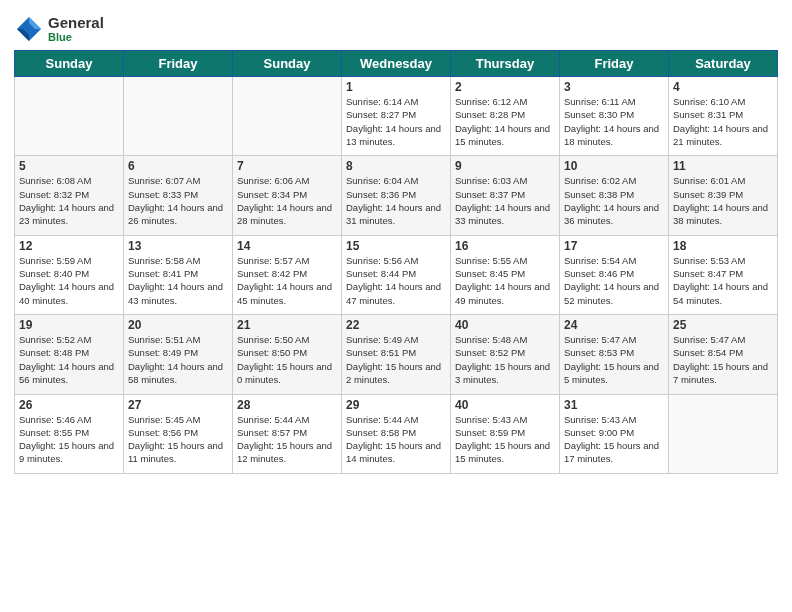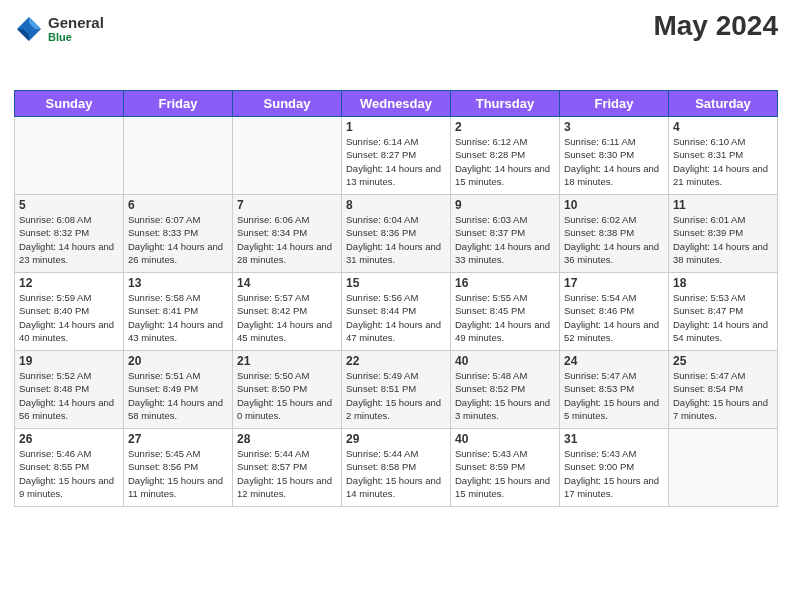--- a/index.html
+++ b/index.html
@@ -9,21 +9,20 @@
       width: 792px;
       height: 612px;
       overflow: hidden;
     }
     .page {
       width: 792px;
       height: 480px;
       padding: 10px 14px 6px 14px;
       display: flex;
       flex-direction: column;
-      gap: 40px;
     }
     .header {
       display: flex;
       align-items: flex-start;
       justify-content: space-between;
       margin-bottom: 6px;
     }
     .logo {
       display: flex;
       align-items: center;
@@ -98,41 +97,40 @@
       line-height: 1.4;
       color: #333;
     }
     tr:nth-child(even) td {
       background-color: #f5f5f5;
     }
     tr:nth-child(odd) td {
       background-color: #ffffff;
     }
     .calendar thead tr th {
-      background-color: #8b5cf6;
+      background-color: #0f766e;
     }
   </style>
 </head>
 <body>
 
 <div class="page">
   <div class="header">
     <div class="logo">
       <svg class="logo-icon" viewBox="0 0 40 40" xmlns="http://www.w3.org/2000/svg">
         <polygon points="20,4 36,20 20,36 4,20" fill="#1a6abf"></polygon>
         <polygon points="20,4 36,20 28,20 20,12" fill="#4a9fe8"></polygon>
         <polygon points="20,36 4,20 12,20 20,28" fill="#0d4a8f"></polygon>
       </svg>
       <div class="logo-text">
         <span class="logo-general">General</span>
         <span class="logo-blue">Blue</span>
       </div>
     </div>
     <div class="title-block">
-      <div class="main-title">May 2024</div>
     </div>
   </div>
 
   <table class="calendar">
     <thead>
       <tr>
         <th>Sunday</th>
         <th>Friday</th>
         <th>Sunday</th>
         <th>Wednesday</th>

